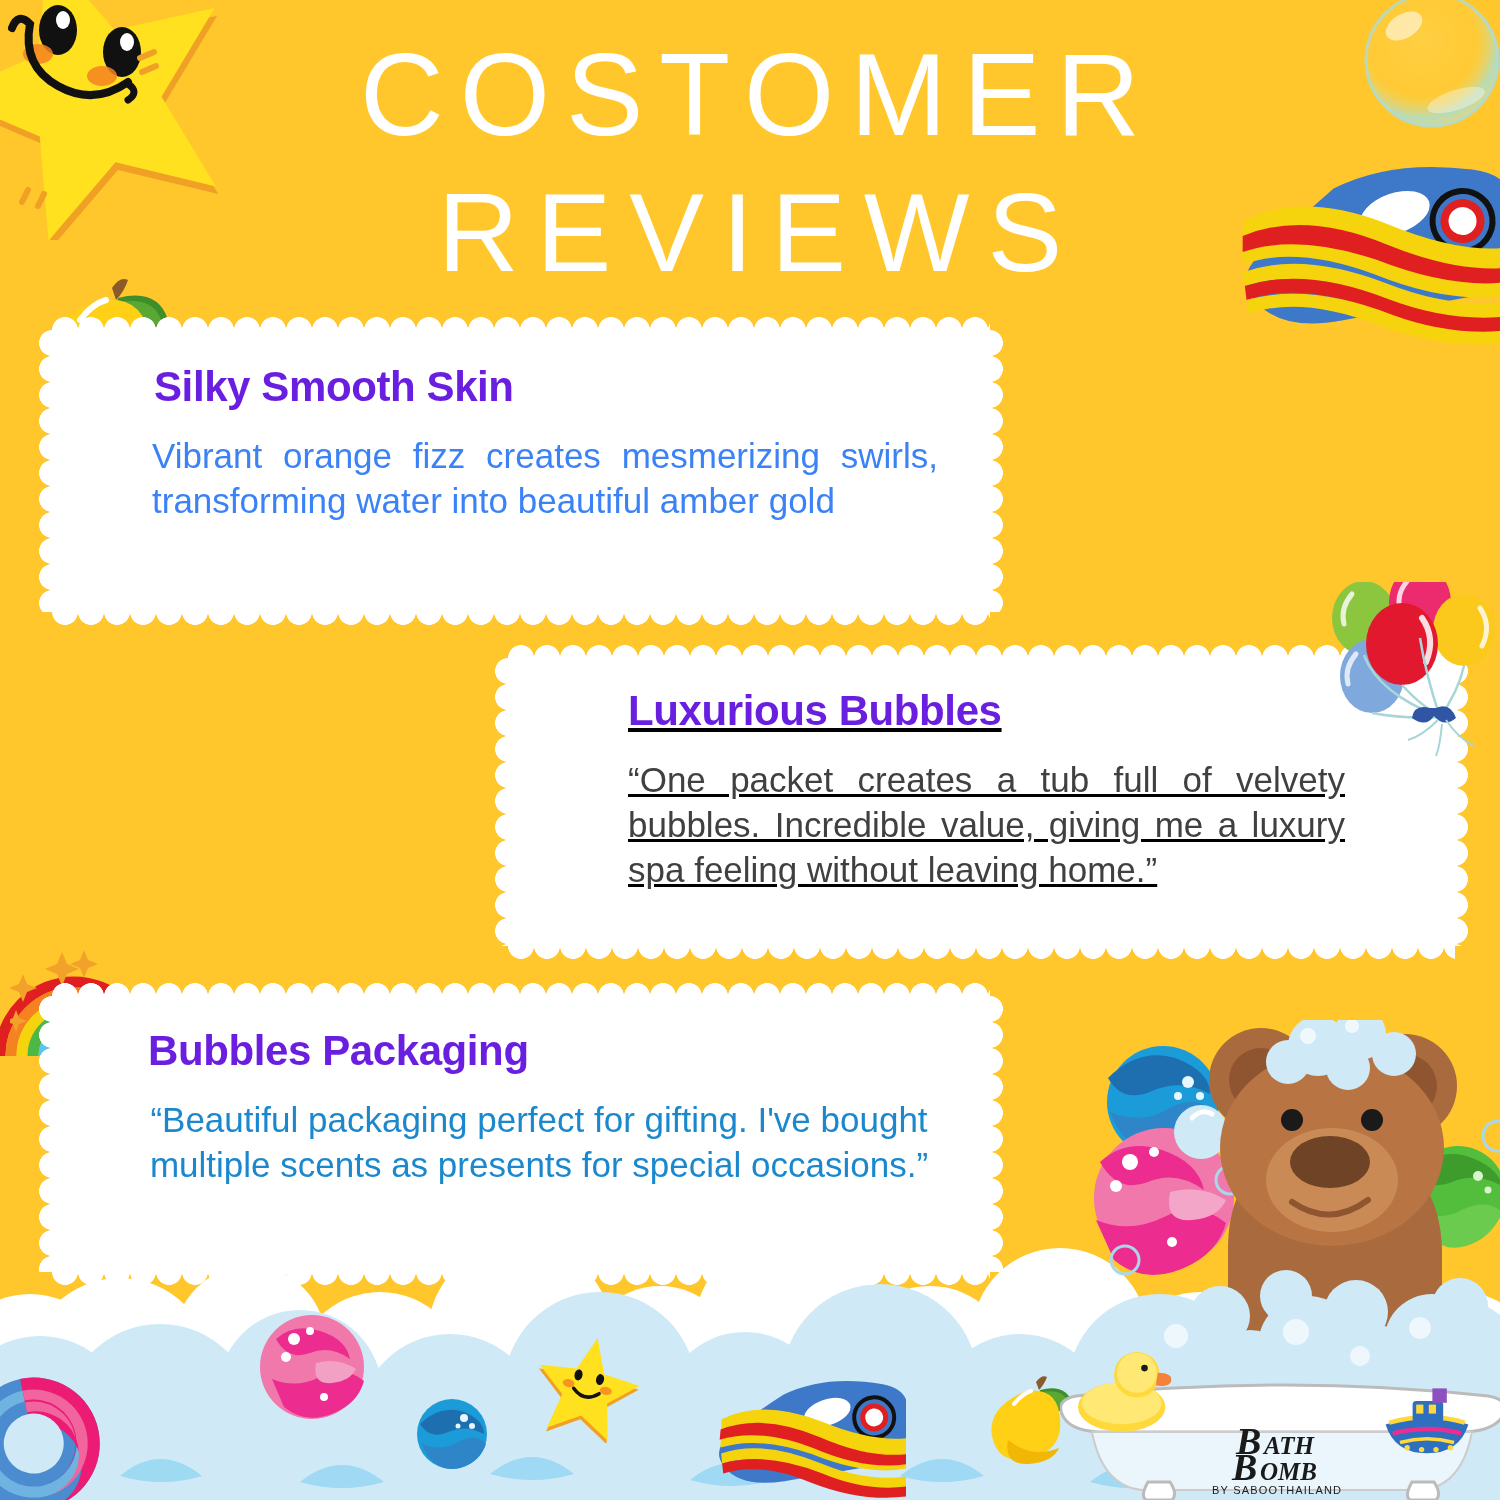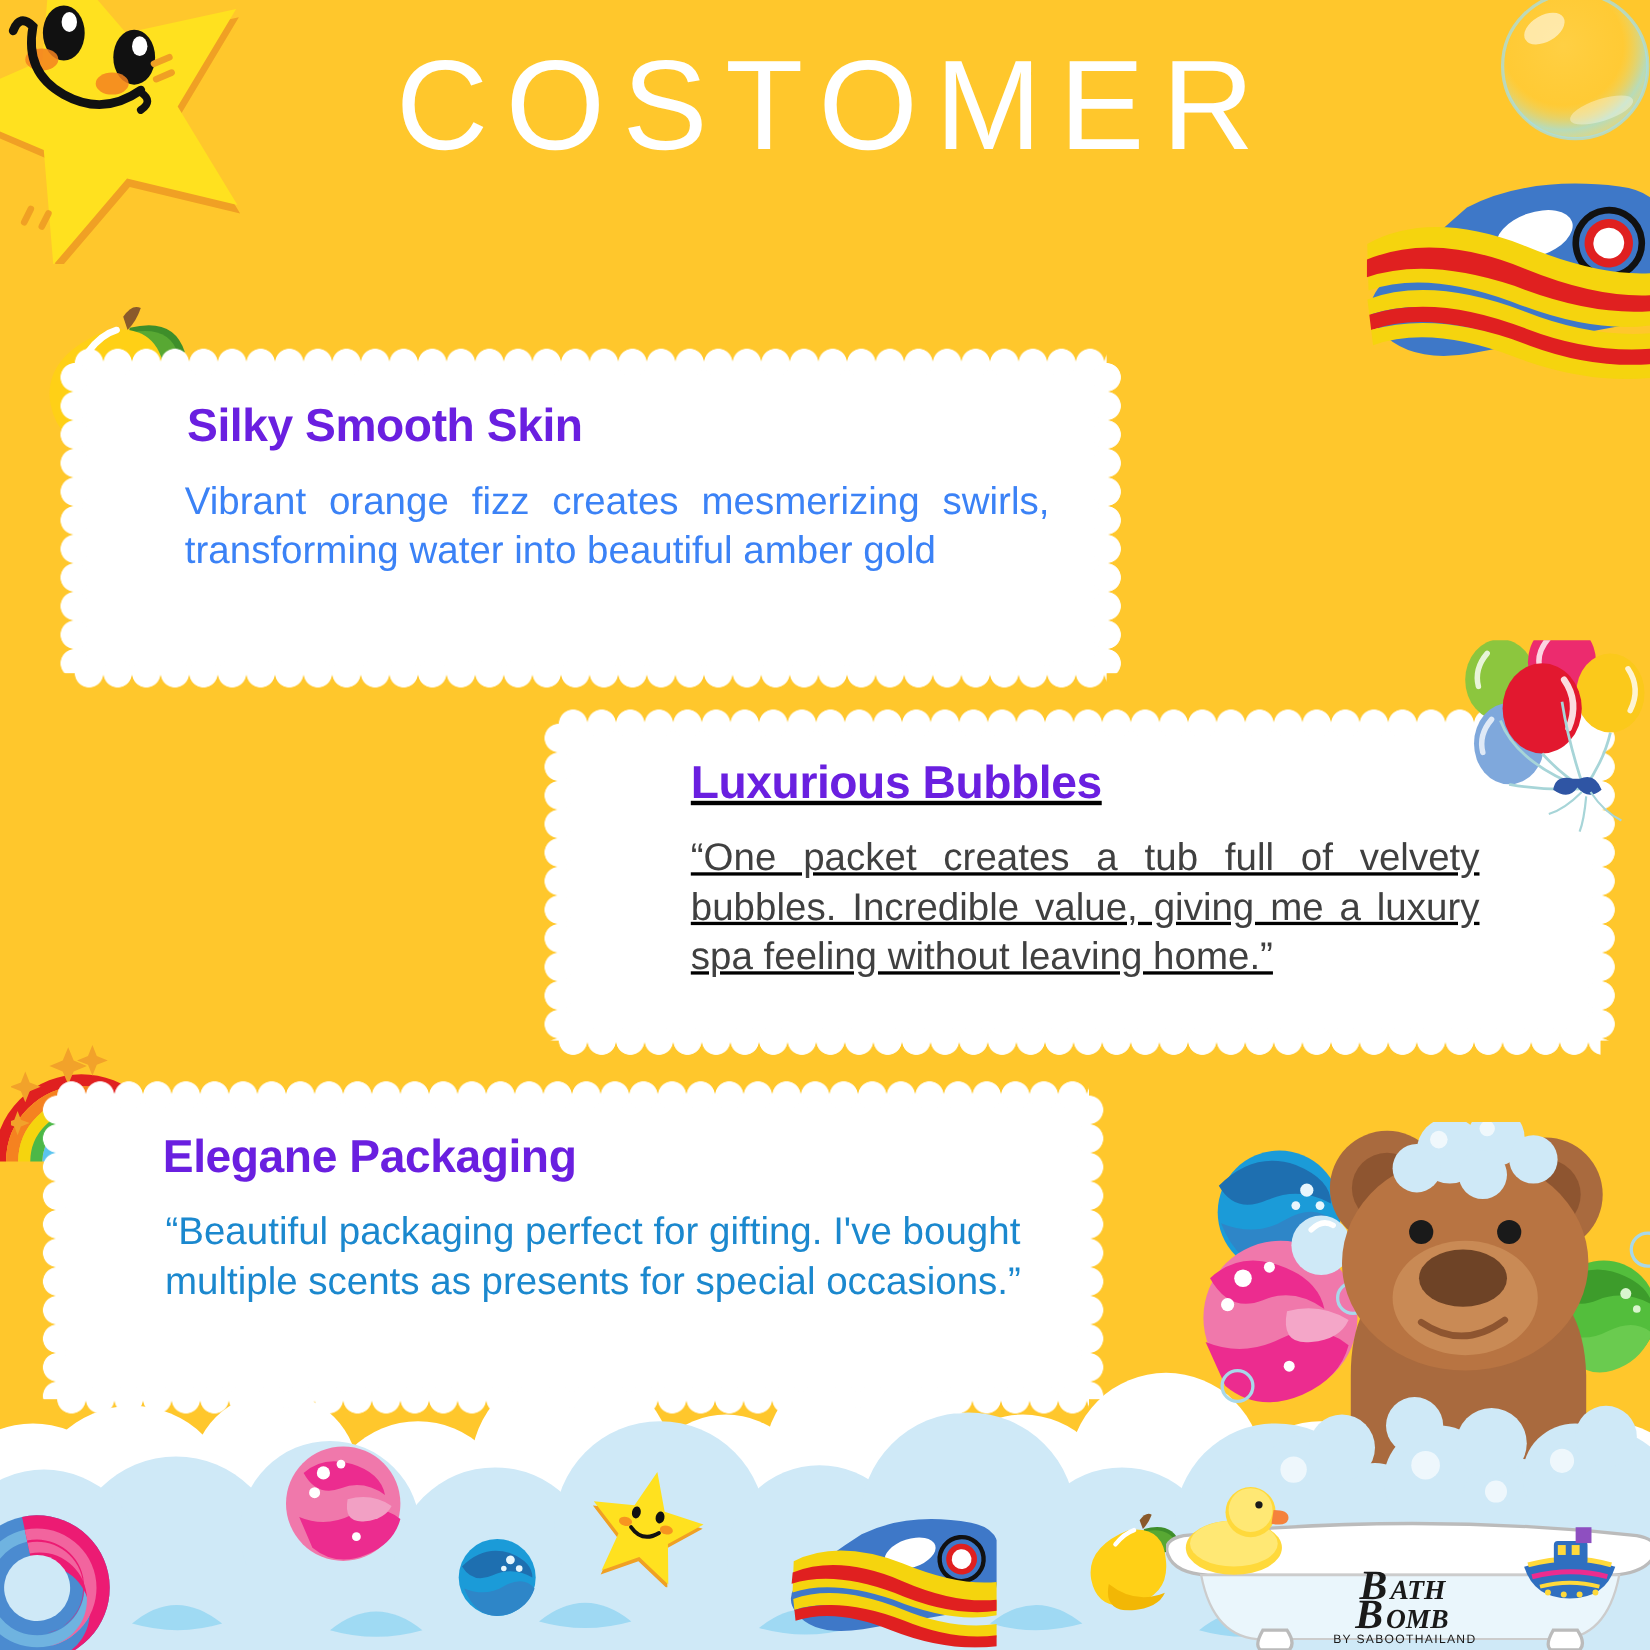--- a/index.html
+++ b/index.html
@@ -67,21 +67,21 @@
     letter-spacing:-0.4px;
     line-height:1;
   }
   .card-body{
     font-size:35px;
     line-height:1.28;
     text-align:justify;
   }
 
   
-  #card1{ left:68px; top:330px; width:938px; height:282px; }
+  #card1{ left:52px; top:330px; width:938px; height:282px; }
   #card1 .card-inner{ padding:36px 52px 0 100px; }
   #card1 .card-heading{ color:#6A1FE0; margin-left:2px; }
   #card1 .card-body{ color:#3b82f6; margin-top:26px; }
 
   
   #card2{ left:508px; top:658px; width:947px; height:288px;text-decoration:underline; }
   #card2 .card-inner{ padding:32px 110px 0 62px; }
   #card2 .card-heading{ color:#6A1FE0; margin-left:58px; }
   #card2 .card-body{ color:#404040; margin-top:26px; margin-left:58px; }
 
@@ -240,27 +240,28 @@
       <div class="card-body">“One packet creates a tub full of velvety bubbles. Incredible value, giving me a luxury spa feeling without leaving home.”</div>
     </div>
   </div>
 
   <div class="card" id="card3">
     <span class="scallop-top"></span>
     <span class="scallop-bottom"></span>
     <span class="scallop-left"></span>
     <span class="scallop-right"></span>
     <div class="card-inner">
-      <div class="card-heading">Elegane Packaging</div>
+      <div class="card-heading">Bubbles Packaging</div>
       <div class="card-body">“Beautiful packaging perfect for gifting. I've bought multiple scents as presents for special occasions.”</div>
     </div>
   </div>
 
   <div class="title-block">
     <div class="title-line l1">COSTOMER</div>
+    <div class="title-line l2">REVIEWS</div>
   </div>
 
   <div class="deco front" id="balloons">
     <svg viewBox="0 0 190 175" width="190" height="175">
       <g>
         <ellipse cx="52" cy="36" rx="32" ry="37" fill="#8CC63E"></ellipse>
         <path d="M40 12 q-12 14 -8 30" fill="none" stroke="#fff" stroke-width="5" stroke-linecap="round" opacity=".8"></path>
         <ellipse cx="108" cy="20" rx="31" ry="36" fill="#EC2B6E"></ellipse>
         <path d="M96 -2 q-12 14 -8 28" fill="none" stroke="#fff" stroke-width="5" stroke-linecap="round" opacity=".8"></path>
         <ellipse cx="152" cy="48" rx="31" ry="36" fill="#FBC91B"></ellipse>

